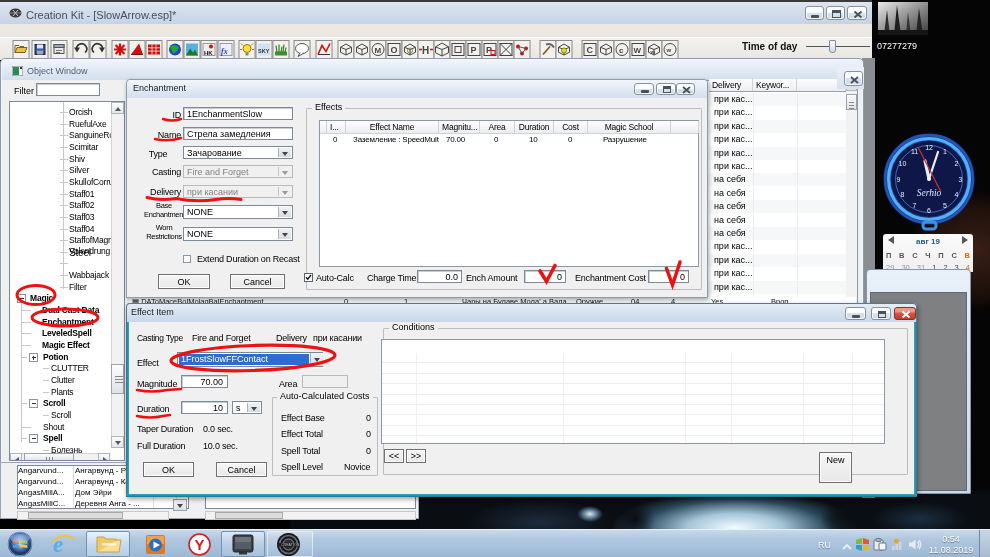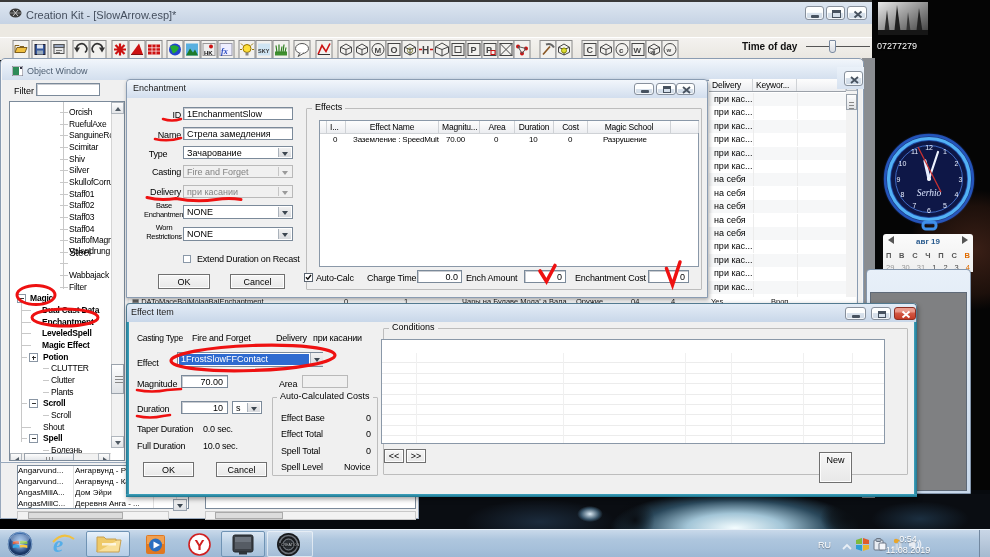--- a/index.html
+++ b/index.html
@@ -788,21 +788,21 @@
   <rect x="1" y="8" width="2.5" height="4" fill="#cdd6e0"></rect>
       <rect x="4.5" y="6" width="2.5" height="6" fill="#cdd6e0"></rect>
   <rect x="8" y="4" width="2.5" height="8" fill="#cdd6e0"></rect>
       <path d="M4 1 L6 5 L9 2 Z" fill="#e8a52b"></path>
   <circle cx="5" cy="3" r="2.2" fill="#e8a52b"></circle>
  </svg>
  <svg class="ab" style="left:908px;top:8px" width="14" height="13" viewBox="0 0 14 13">
   <path d="M1 4.5 L4 4.5 L7.5 1.5 L7.5 11.5 L4 8.5 L1 8.5 Z" fill="#e8ecf2"></path>
   <path d="M9.5 3.5 Q12 6.5 9.5 9.5 M11 2 Q14.5 6.5 11 11" fill="none" stroke="#e8ecf2" stroke-width="1.3"></path>
  </svg>
- <div class="ab" style="left:882px;top:4px;width:52px;text-align:center;font-size:9px;color:#fff;text-shadow:0 1px 1px rgba(0,0,0,.4);line-height:11px">0:54<br>11.08.2019</div>
+ <div class="ab" style="left:925px;top:4px;width:52px;text-align:center;font-size:9px;color:#fff;text-shadow:0 1px 1px rgba(0,0,0,.4);line-height:11px">0:54<br>11.08.2019</div>
  <div class="ab" style="left:979px;top:0;width:1px;height:28px;background:#7288a0"></div>
  <div class="ab" style="left:980px;top:0;width:10px;height:28px;background:linear-gradient(#c9d6e6,#a5b9cf)"></div>
 </div>
 
 <svg class="ab" id="anno" style="left:0;top:0;pointer-events:none;z-index:50" width="990" height="557" viewBox="0 0 990 557">
  <g stroke="#e11" stroke-width="2.6" fill="none" stroke-linecap="round">
   <path d="M163 119 Q172 122 181 119"></path>
   <path d="M155 139 Q168 142 181 138"></path>
   <path d="M147 197.5 Q160 201 176 198.5 Q196 202.5 216 199.5 Q229 197.5 241 199.5" stroke-width="3"></path>
   <ellipse cx="36" cy="295" rx="19" ry="9.5" stroke-width="3"></ellipse>

